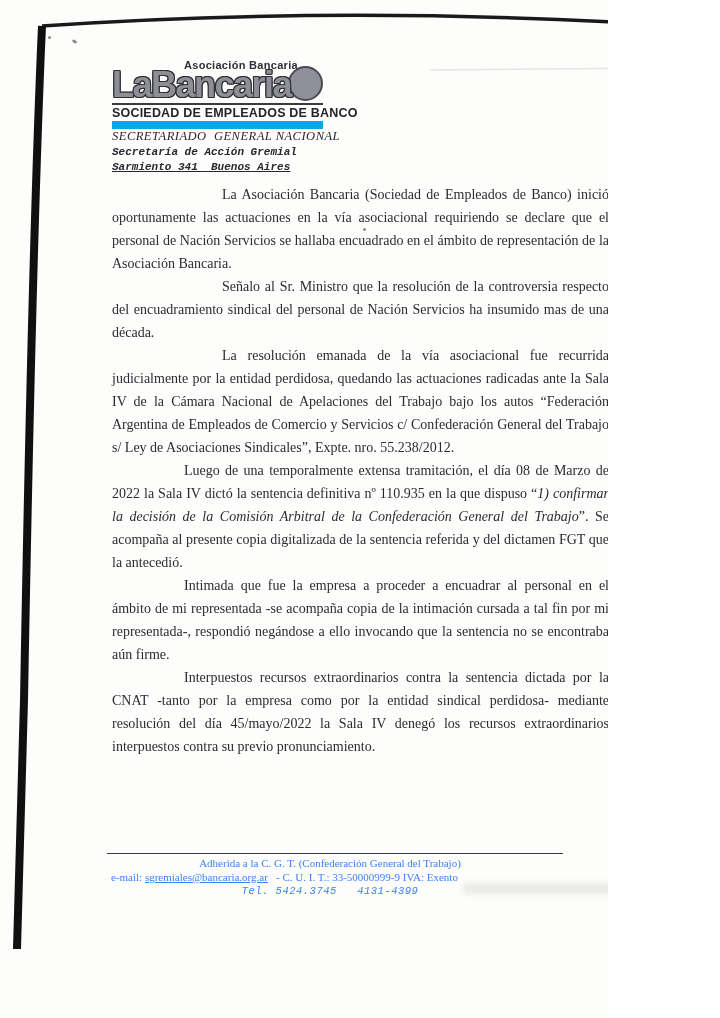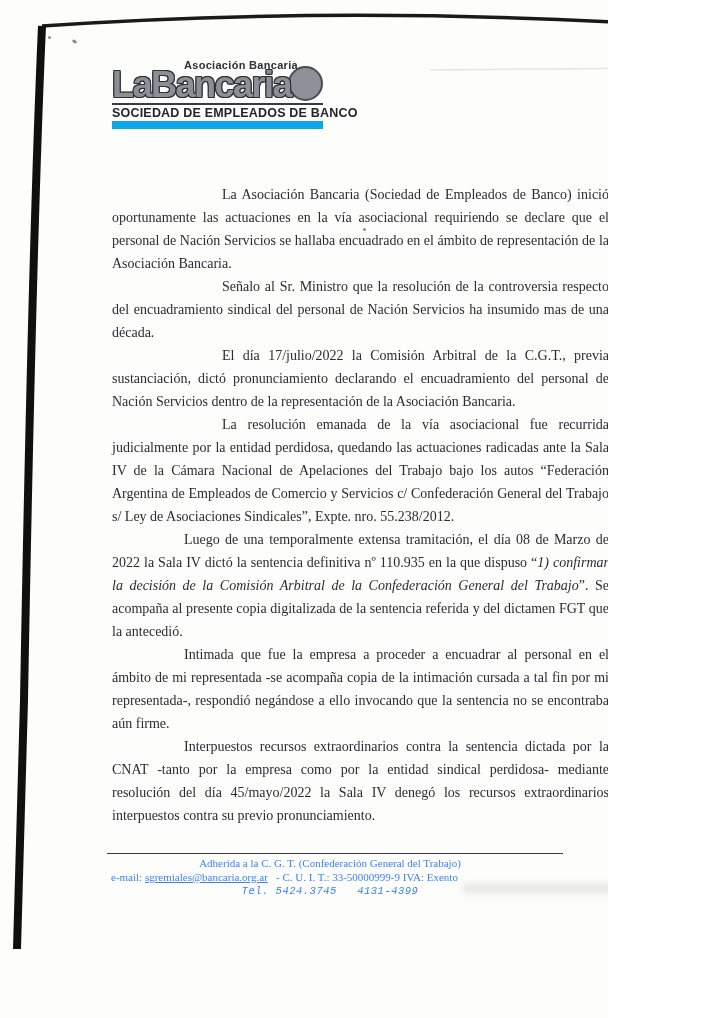--- a/index.html
+++ b/index.html
@@ -77,25 +77,29 @@
 
   <div class="logo">
     <div class="logo-tagline">Asociación Bancaria</div>
     <div class="logo-main">
       <span class="logo-circle"></span>
       <span class="logo-word">LaBancaria</span>
     </div>
     <div class="logo-bar">SOCIEDAD DE EMPLEADOS DE BANCO</div>
   </div>
 
+  <div class="letterhead">
+    <div class="lh1">SECRETARIADO  GENERAL NACIONAL</div>
+    <div class="lh2">Secretaría de Acción Gremial</div>
+    <div class="lh3">Sarmiento 341  Buenos Aires</div>
+  </div>
 
   <div class="body-text">
     <p class="ind-lg">La Asociación Bancaria (Sociedad de Empleados de Banco) inició oportunamente las actuaciones en la vía asociacional requiriendo se declare que el personal de Nación Servicios se hallaba encuadrado en el ámbito de representación de la Asociación Bancaria.</p>
     <p class="ind-lg">Señalo al Sr. Ministro que la resolución de la controversia respecto del encuadramiento sindical del personal de Nación Servicios ha insumido mas de una década.</p>
-    <p class="ind-lg">El día 17/julio/2022 la Comisión Arbitral de la C.G.T., previa sustanciación, dictó pronunciamiento declarando el encuadramiento del personal de Nación Servicios dentro de la representación de la Asociación Bancaria.</p>
     <p class="ind-lg">La resolución emanada de la vía asociacional fue recurrida judicialmente por la entidad perdidosa, quedando las actuaciones radicadas ante la Sala IV de la Cámara Nacional de Apelaciones del Trabajo bajo los autos “Federación Argentina de Empleados de Comercio y Servicios c/ Confederación General del Trabajo s/ Ley de Asociaciones Sindicales”, Expte. nro. 55.238/2012.</p>
     <p class="ind-sm"><span>Luego de una temporalmente extensa tramitación, el día 08 de Marzo de 2022 la Sala IV dictó la sentencia definitiva nº 110.935 en la que dispuso “</span><span class="em">1) confirmar la decisión de la Comisión Arbitral de la Confederación General del Trabajo</span><span>”. Se acompaña al presente copia digitalizada de la sentencia referida y del dictamen FGT que la antecedió.</span></p>
     <p class="ind-sm">Intimada que fue la empresa a proceder a encuadrar al personal en el ámbito de mi representada -se acompaña copia de la intimación cursada a tal fin por mi representada-, respondió negándose a ello invocando que la sentencia no se encontraba aún firme.</p>
     <p class="ind-sm">Interpuestos recursos extraordinarios contra la sentencia dictada por la CNAT -tanto por la empresa como por la entidad sindical perdidosa- mediante resolución del día 45/mayo/2022 la Sala IV denegó los recursos extraordinarios interpuestos contra su previo pronunciamiento.</p>
   </div>
 
   <div class="footer">
     <div class="footer-rule"></div>
     <div class="f1">Adherida a la C. G. T. (Confederación General del Trabajo)</div>
     <div class="f2"><span>e-mail: </span><span class="email">sgremiales@bancaria.org.ar</span><span>   - C. U. I. T.: 33-50000999-9 IVA: Exento</span></div>

